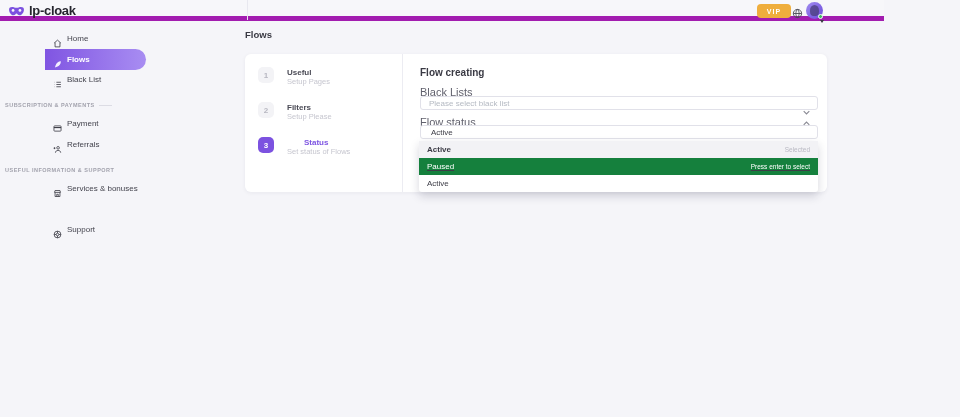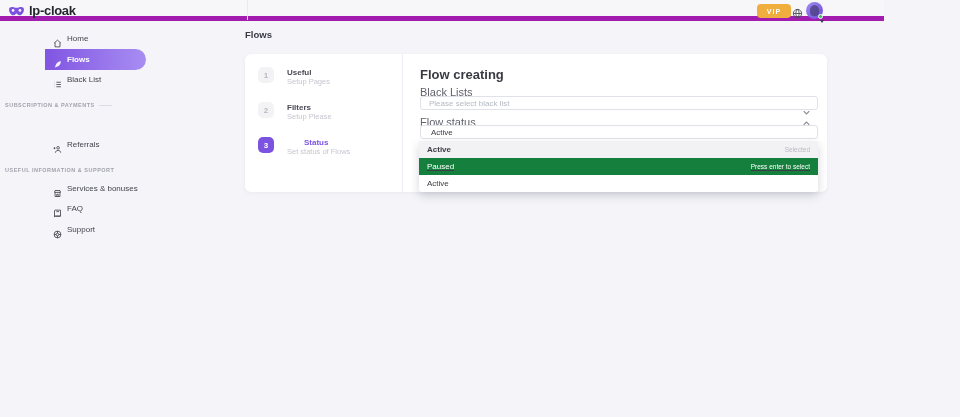--- a/index.html
+++ b/index.html
@@ -96,21 +96,21 @@
     display:flex; align-items:center; justify-content:center; flex:0 0 auto;
   }
   .step-texts { margin-left:13px; }
   .step-title { font-size:8px; font-weight:700; color:#4a4a55; line-height:9px; margin-top:1px; }
   .step-sub { font-size:7.5px; color:#c6c6cf; line-height:9px; }
   .step.active .step-num { background:#7c52e0; color:#fff; }
   .step.active .step-title { color:#7d55e2;padding-left:17px; }
 
   
   .form-area { position:absolute; left:175px; top:0; width:398px; }
-  .form-title { position:absolute; left:0; top:13px; font-size:13px; font-weight:700; color:#3a3a44; }
+  .form-title { position:absolute; left:0; top:13px; font-size:10px; font-weight:700; color:#3a3a44; }
   .field-label { position:absolute; left:0; font-size:11px; color:#61616d; }
   .select-box {
     position:absolute; left:0; width:398px; height:14px;
     background:#fff; border:1px solid #e1e1e9; border-radius:3px;
     display:flex; align-items:center; justify-content:space-between;
     padding:0 7px 0 8px; cursor:pointer;
   }
   .select-text { font-size:8px; color:#3c3c46; }
   .select-text.placeholder { color:#b4b9c2; }
   .chev { width:7px; height:5px; color:#8a8a94; flex:0 0 auto; }
@@ -193,20 +193,29 @@
         </svg>
     </span>
     <span class="nav-label">Black List</span>
   </div>
 
   <div class="section-header" style="top:81px;">
     <span>Subscription &amp; payments</span>
       <span class="section-dash"></span>
   </div>
 
+  <div class="nav-item" style="top:97px;">
+    <span class="nav-icon">
+      <svg width="9" height="9" viewBox="0 0 24 24" fill="none" stroke="currentColor" stroke-width="2.2">
+          <rect x="2.5" y="5" width="19" height="14" rx="2"></rect>
+          <path d="M2.5 9.5h19" stroke-width="3"></path>
+        </svg>
+    </span>
+    <span class="nav-label">Payment</span>
+  </div>
 
   <div class="nav-item" style="top:118px;">
     <span class="nav-icon">
       <svg width="9" height="9" viewBox="0 0 24 24" fill="none" stroke="currentColor" stroke-width="2.2">
           <circle cx="13.5" cy="7.5" r="3.5"></circle>
           <path d="M6.5 20.5c0-4 3.2-6 7-6s7 2 7 6"></path>
           <path d="M4 6v5M1.5 8.5h5"></path>
         </svg>
     </span>
     <span class="nav-label">Referrals</span>
@@ -219,29 +228,20 @@
   <div class="nav-item" style="top:162px;">
     <span class="nav-icon">
       <svg width="9" height="9" viewBox="0 0 24 24" fill="none" stroke="currentColor" stroke-width="2.2">
           <path d="M4 9l1.5-5h13L20 9M4 9h16M5.5 9v11h13V9"></path>
           <path d="M10 20v-6h4v6"></path>
         </svg>
     </span>
     <span class="nav-label">Services &amp; bonuses</span>
   </div>
 
-  <div class="nav-item" style="top:182px;">
-    <span class="nav-icon">
-      <svg width="9" height="9" viewBox="0 0 24 24" fill="none" stroke="currentColor" stroke-width="2.2">
-          <path d="M4 19.5V5a2 2 0 0 1 2-2h14v16H6a2 2 0 0 0-2 2.5zM20 19H6"></path>
-          <path d="M9 7h7"></path>
-        </svg>
-    </span>
-    <span class="nav-label">FAQ</span>
-  </div>
 
   <div class="nav-item" style="top:203px;">
     <span class="nav-icon">
       <svg width="9" height="9" viewBox="0 0 24 24" fill="none" stroke="currentColor" stroke-width="2.2">
           <circle cx="12" cy="12" r="9"></circle>
           <circle cx="12" cy="12" r="3.5"></circle>
           <path d="M12 3v5.5M12 15.5V21M3 12h5.5M15.5 12H21"></path>
         </svg>
     </span>
     <span class="nav-label">Support</span>

